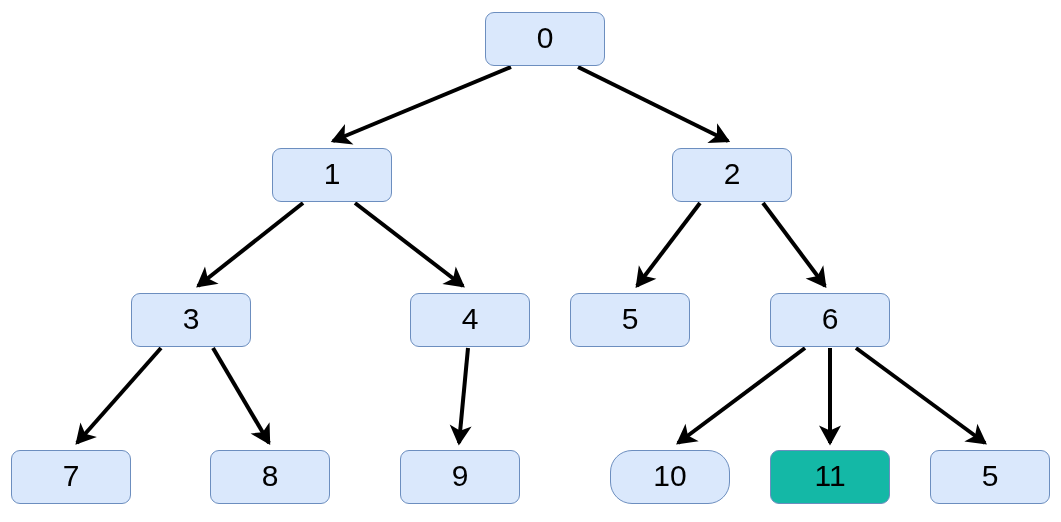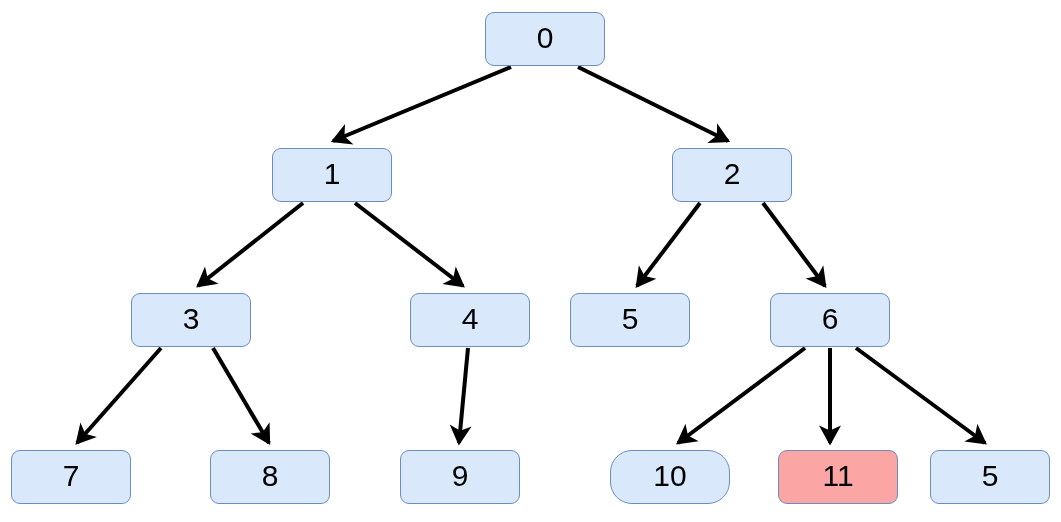--- a/index.html
+++ b/index.html
@@ -100,21 +100,21 @@
       </div>
       <div class="node" style="left: 210px; top: 450px; width: 120px; height: 54px; background: rgb(218, 232, 252); border-color: rgb(108, 142, 191); color: rgb(0, 0, 0);">
         <span class="node-label">8</span>
       </div>
       <div class="node" style="left: 400px; top: 450px; width: 120px; height: 54px; background: rgb(218, 232, 252); border-color: rgb(108, 142, 191); color: rgb(0, 0, 0);">
         <span class="node-label">9</span>
       </div>
       <div class="node" style="left: 610px; top: 450px; width: 120px; height: 54px; background: rgb(218, 232, 252); border-color: rgb(108, 142, 191); color: rgb(0, 0, 0); border-radius: 22px;">
         <span class="node-label">10</span>
       </div>
-      <div class="node" style="left: 770px; top: 450px; width: 120px; height: 54px; background: #fca5a5; border-color: rgb(108, 142, 191); color: rgb(0, 0, 0); margin-left: 8px;">
+      <div class="node" style="left: 770px; top: 450px; width: 120px; height: 54px; background: #14b8a6; border-color: rgb(108, 142, 191); color: rgb(0, 0, 0);">
         <span class="node-label">11</span>
       </div>
       <div class="node" style="left: 930px; top: 450px; width: 120px; height: 54px; background: rgb(218, 232, 252); border-color: rgb(108, 142, 191); color: rgb(0, 0, 0);">
         <span class="node-label">5</span>
       </div>
     </div>
 
 </div>
 
 </body></html>

